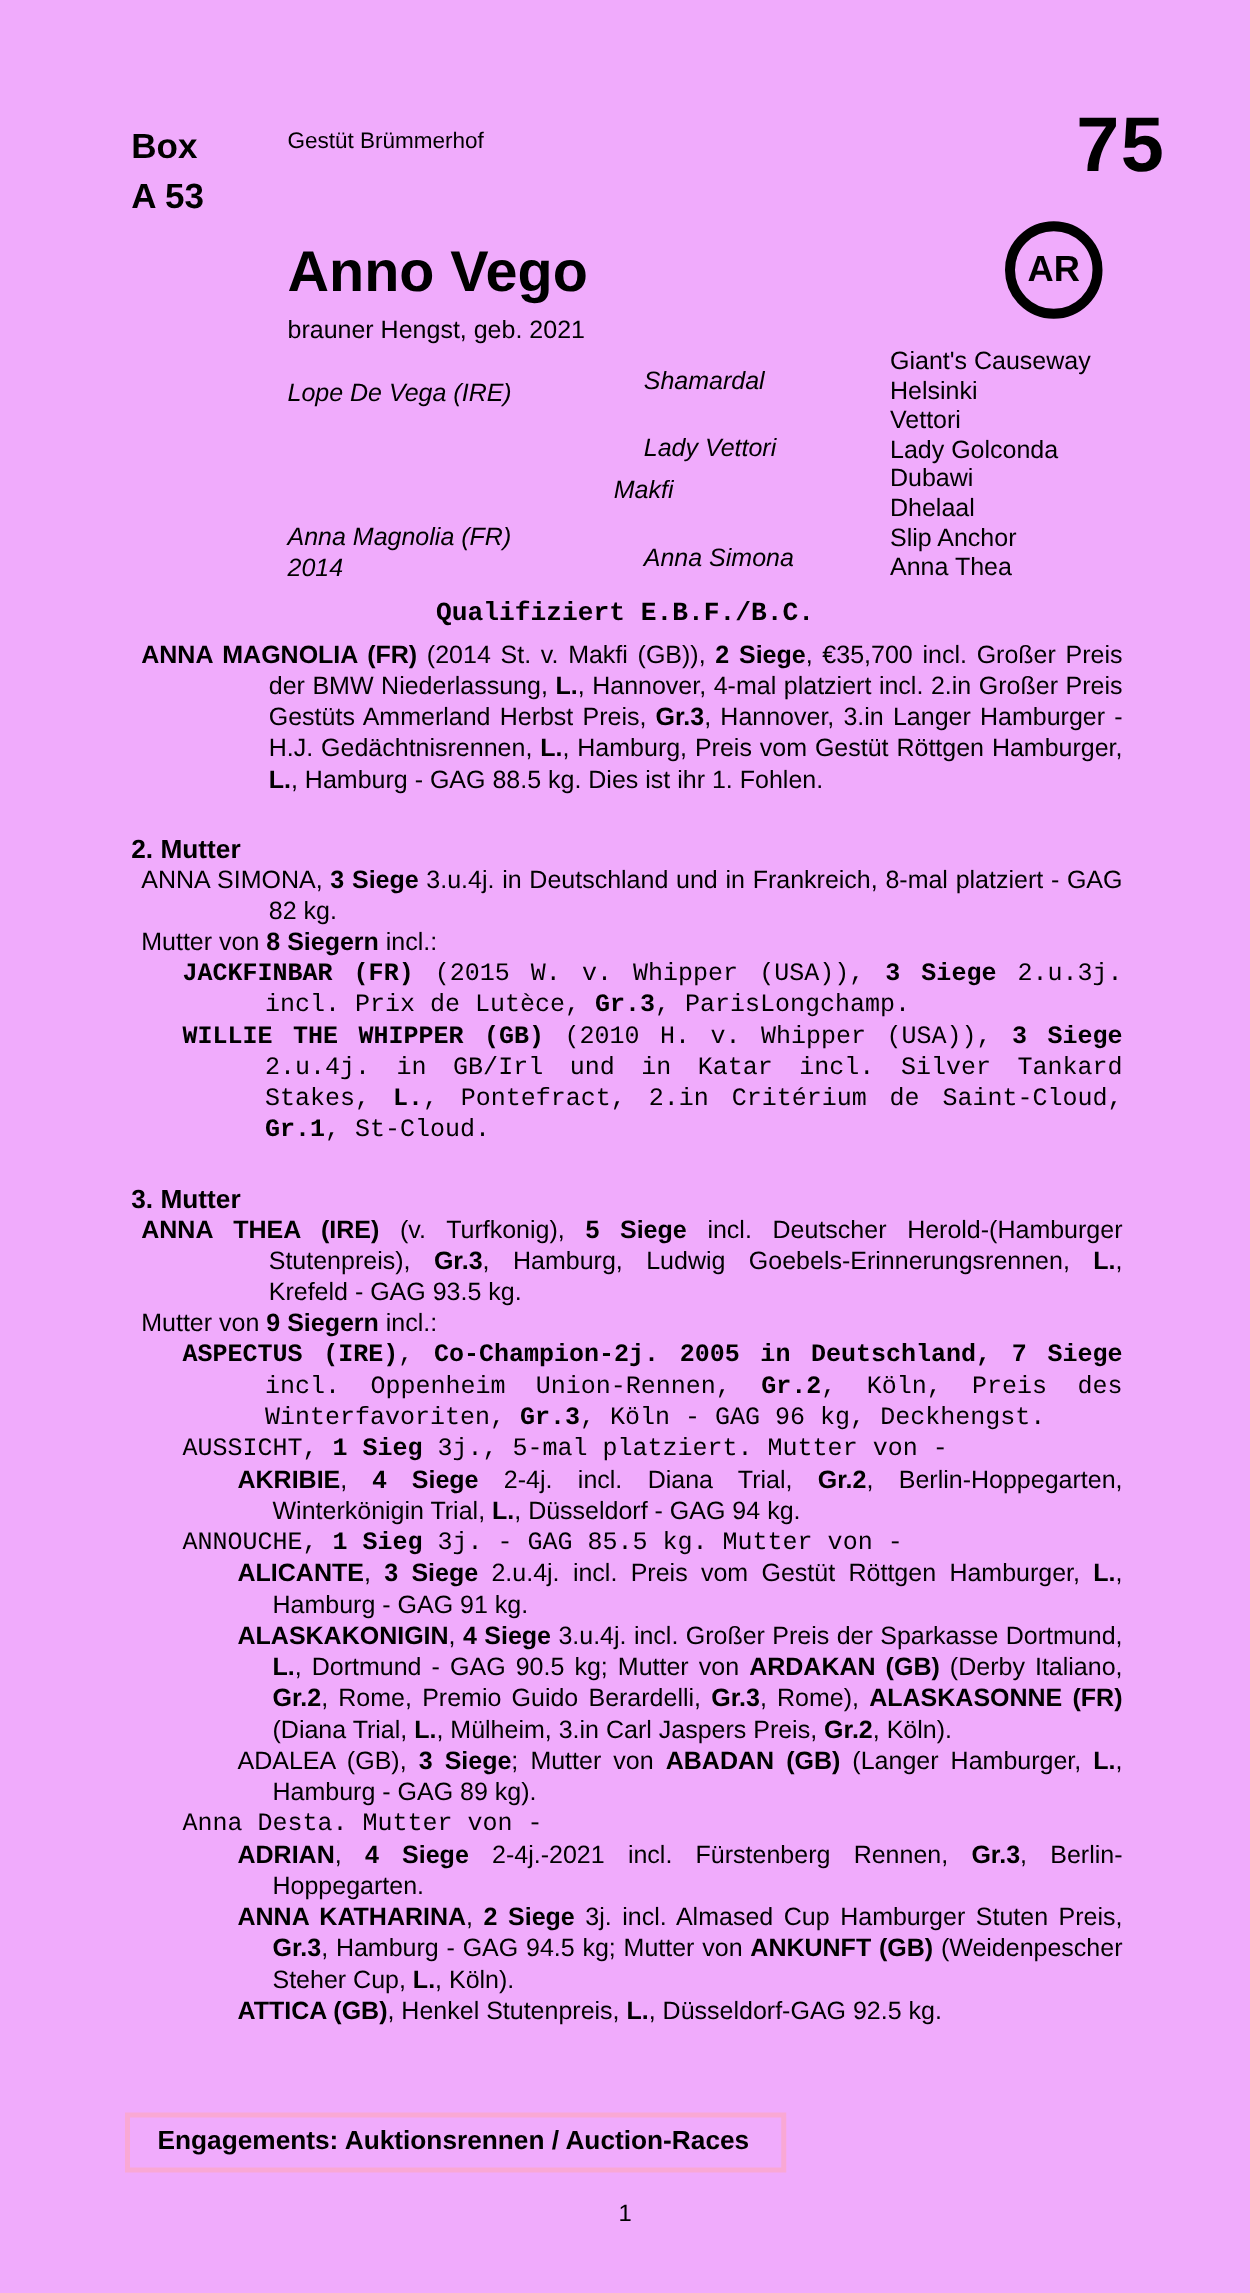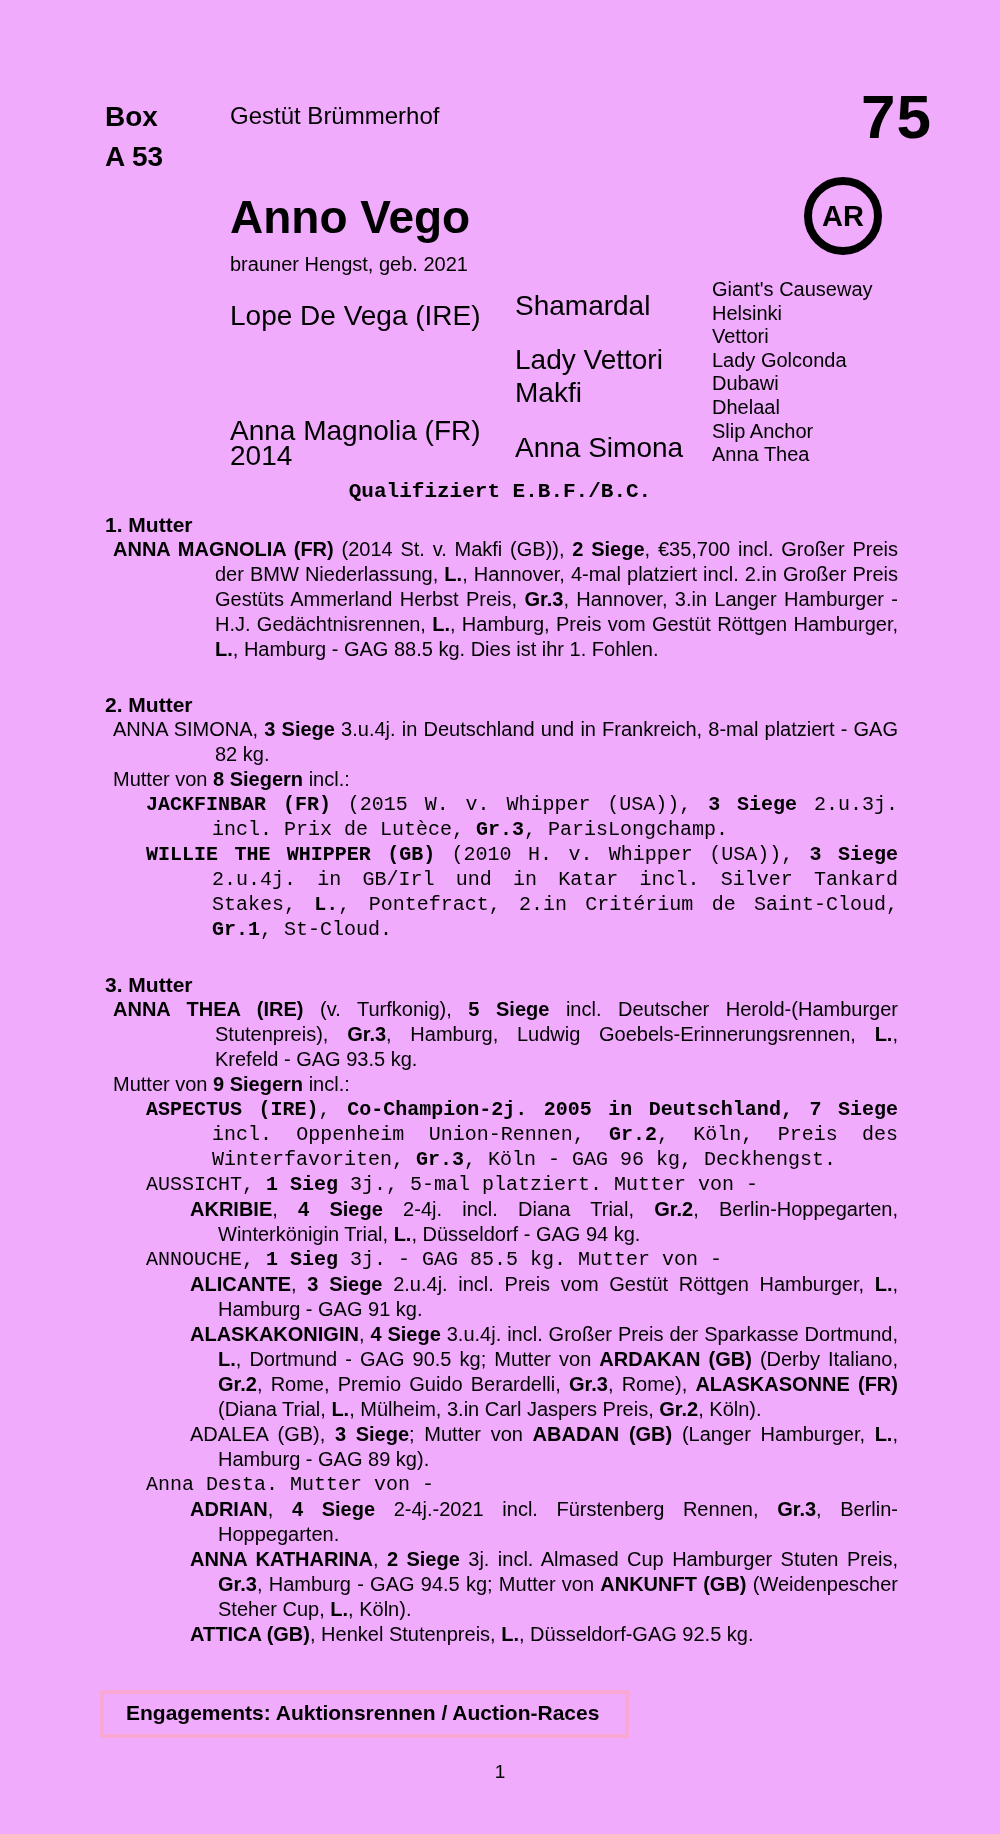--- a/index.html
+++ b/index.html
@@ -7,33 +7,33 @@
     position:relative; width:1000px; height:1834px;
     background:#f0abfc; color:#000;
     font-family:"Liberation Sans", sans-serif;
     overflow:hidden;
     padding-left:35px;
   }
   .abs { position:absolute; }
 
   
   .box-id { left:105px; top:97px; font-size:28px; font-weight:bold; line-height:40px; }
-  .consignor { left:230px; top:102px; font-size:24px; }
+  .consignor { left:230px; top:102px; font-size:18px; }
   .lot { right:103px; top:86px; font-size:62px; font-weight:bold; line-height:1; letter-spacing:1px; }
   .badge {
     left:804px; top:177px; width:62px; height:62px;
     border:8px solid #000; border-radius:50%;
     display:flex; align-items:center; justify-content:center;
     font-size:29px; font-weight:bold; letter-spacing:0;
   }
   .title { left:230px; top:192px; font-size:46px; font-weight:bold; line-height:1.1; }
   .subtitle { left:230px; top:253px; font-size:20px; }
 
   
-  .ped-item { font-size:28px; line-height:25px; white-space:nowrap; }
+  .ped-item { font-size:20px; line-height:25px; white-space:nowrap;font-style:italic; }
   .ped-gen3 { left:712px; top:278px; font-size:20px; line-height:23.6px; }
   .qualifier { left:0; width:1000px; top:480px; text-align:center; font-size:21px; font-weight:bold;font-family:Liberation Mono, monospace; }
 
   
   .family {
     left:105px; top:512px; width:793px;
     font-size:20px; line-height:25px;
     text-align:justify;
   }
   .family-section + .family-section { margin-top:30px; }
@@ -73,40 +73,39 @@
           <div>Lope De Vega (IRE)</div>
         </div>
         <div class="abs ped-item" style="left: 230px; top: 418px;">
           <div>Anna Magnolia (FR)</div>
           <div>2014</div>
         </div>
       </div>
     <div id="ped-gen2">
         <div class="abs ped-item" style="left: 515px; top: 293px;">Shamardal</div>
         <div class="abs ped-item" style="left: 515px; top: 347px;">Lady Vettori</div>
-        <div class="abs ped-item" style="left: 515px; top: 380px;">Makfi</div>
+        <div class="abs ped-item" style="left: 491px; top: 380px;">Makfi</div>
         <div class="abs ped-item" style="left: 515px; top: 435px;">Anna Simona</div>
       </div>
     <div class="abs ped-gen3" id="ped-gen3">
         <div>Giant's Causeway</div>
         <div>Helsinki</div>
         <div>Vettori</div>
         <div>Lady Golconda</div>
         <div>Dubawi</div>
         <div>Dhelaal</div>
         <div>Slip Anchor</div>
         <div>Anna Thea</div>
       </div>
   </div>
 
   <div class="abs qualifier">Qualifiziert E.B.F./B.C.</div>
 
   <div class="abs family" id="family">
       <div class="family-section">
-        <div class="section-heading">1. Mutter</div>
         <p class="para lvl-b"><b>ANNA MAGNOLIA (FR)</b><span> (2014 St. v. Makfi (GB)), </span><b>2 Siege</b><span>, €35,700 incl. Großer Preis der BMW Niederlassung, </span><b>L.</b><span>, Hannover, 4-mal platziert incl. 2.in Großer Preis Gestüts Ammerland Herbst Preis, </span><b>Gr.3</b><span>, Hannover, 3.in Langer Hamburger - H.J. Gedächtnisrennen, </span><b>L.</b><span>, Hamburg, Preis vom Gestüt Röttgen Hamburger, </span><b>L.</b><span>, Hamburg - GAG 88.5 kg. Dies ist ihr 1. Fohlen.</span></p>
       </div>
       <div class="family-section">
         <div class="section-heading">2. Mutter</div>
         <p class="para lvl-b"><span>ANNA SIMONA, </span><b>3 Siege</b><span> 3.u.4j. in Deutschland und in Frankreich, 8-mal platziert - GAG 82 kg.</span></p>
         <p class="para lvl-b"><span>Mutter von </span><b>8 Siegern</b><span> incl.:</span></p>
         <p class="para lvl-c"><b>JACKFINBAR (FR)</b><span> (2015 W. v. Whipper (USA)), </span><b>3 Siege</b><span> 2.u.3j. incl. Prix de Lutèce, </span><b>Gr.3</b><span>, ParisLongchamp.</span></p>
         <p class="para lvl-c"><b>WILLIE THE WHIPPER (GB)</b><span> (2010 H. v. Whipper (USA)), </span><b>3 Siege</b><span> 2.u.4j. in GB/Irl und in Katar incl. Silver Tankard Stakes, </span><b>L.</b><span>, Pontefract, 2.in Critérium de Saint-Cloud, </span><b>Gr.1</b><span>, St-Cloud.</span></p>
       </div>
       <div class="family-section">

